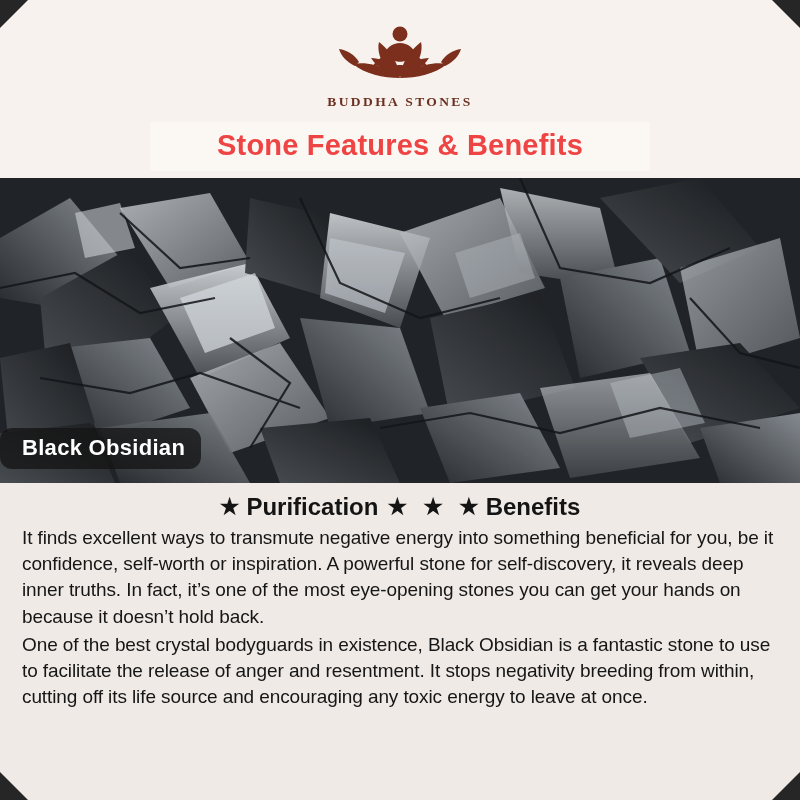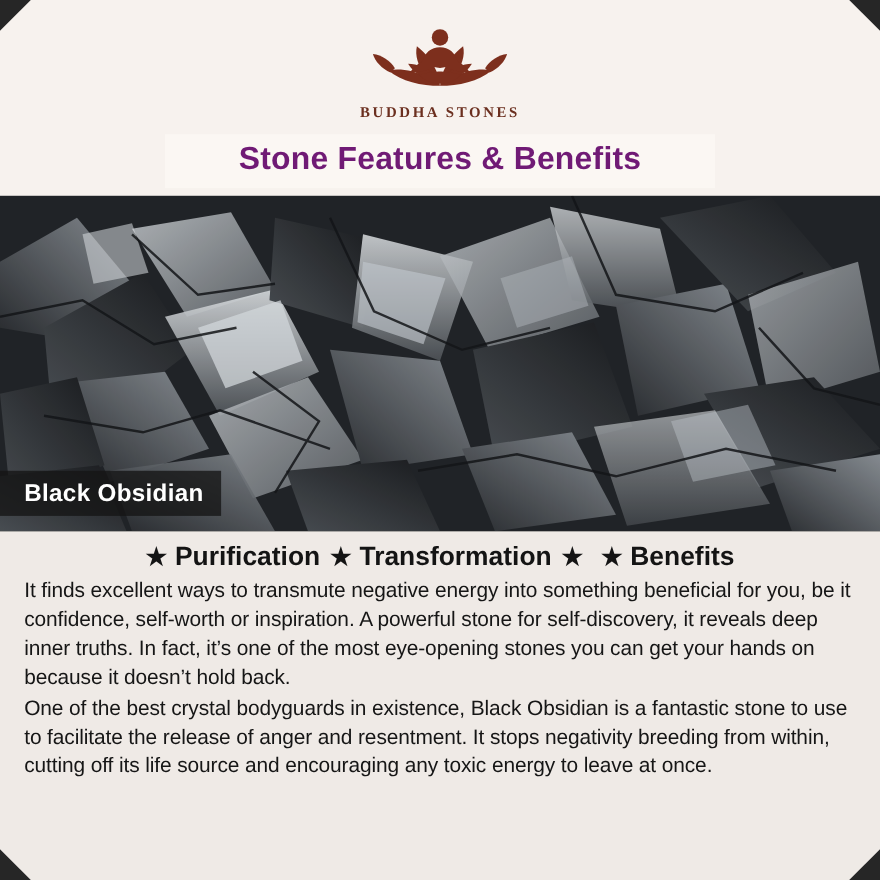--- a/index.html
+++ b/index.html
@@ -49,21 +49,21 @@
   .title-bar {
     margin-top: 12px;
     width: 500px;
     background: #fbf7f3;
     text-align: center;
     padding: 7px 0 9px;
   }
   .title-bar h1 {
     font-size: 29px;
     font-weight: bold;
-    color: #701a75;
+    color: #ef4444;
     letter-spacing: 0.2px;
   }
 
   
   .photo {
     position: relative;
     height: 305px;
     width: 800px;
     overflow: hidden;
     background: #1d2024;
@@ -72,20 +72,21 @@
   .caption {
     position: absolute;
     left: 0; bottom: 14px;
     background: rgba(20,20,20,0.78);
     color: #fff;
     font-size: 22px;
     font-weight: bold;
     padding: 7px 16px 8px 22px;
     letter-spacing: 0.3px;
     z-index: 3;
+    border-radius: 12px;
   }
 
   
   .body-area {
     background: #efeae6;
     padding: 10px 22px 0 22px;
     height: 317px;
   }
   .keywords {
     display: flex;
@@ -218,21 +219,20 @@
   </div>
 
   <div class="body-area">
     <div class="keywords">
       <span class="kw">
         <span class="star">★</span>
         <span>Purification</span>
       </span>
       <span class="kw">
         <span class="star">★</span>
-        <span>Transformation</span>
       </span>
       <span class="kw">
         <span class="star">★</span>
       </span>
       <span class="kw">
         <span class="star">★</span>
         <span>Benefits</span>
       </span>
     </div>
     <p class="paragraph">It finds excellent ways to transmute negative energy into something beneficial for you, be it confidence, self-worth or inspiration. A powerful stone for self-discovery, it reveals deep inner truths. In fact, it’s one of the most eye-opening stones you can get your hands on because it doesn’t hold back.</p>

